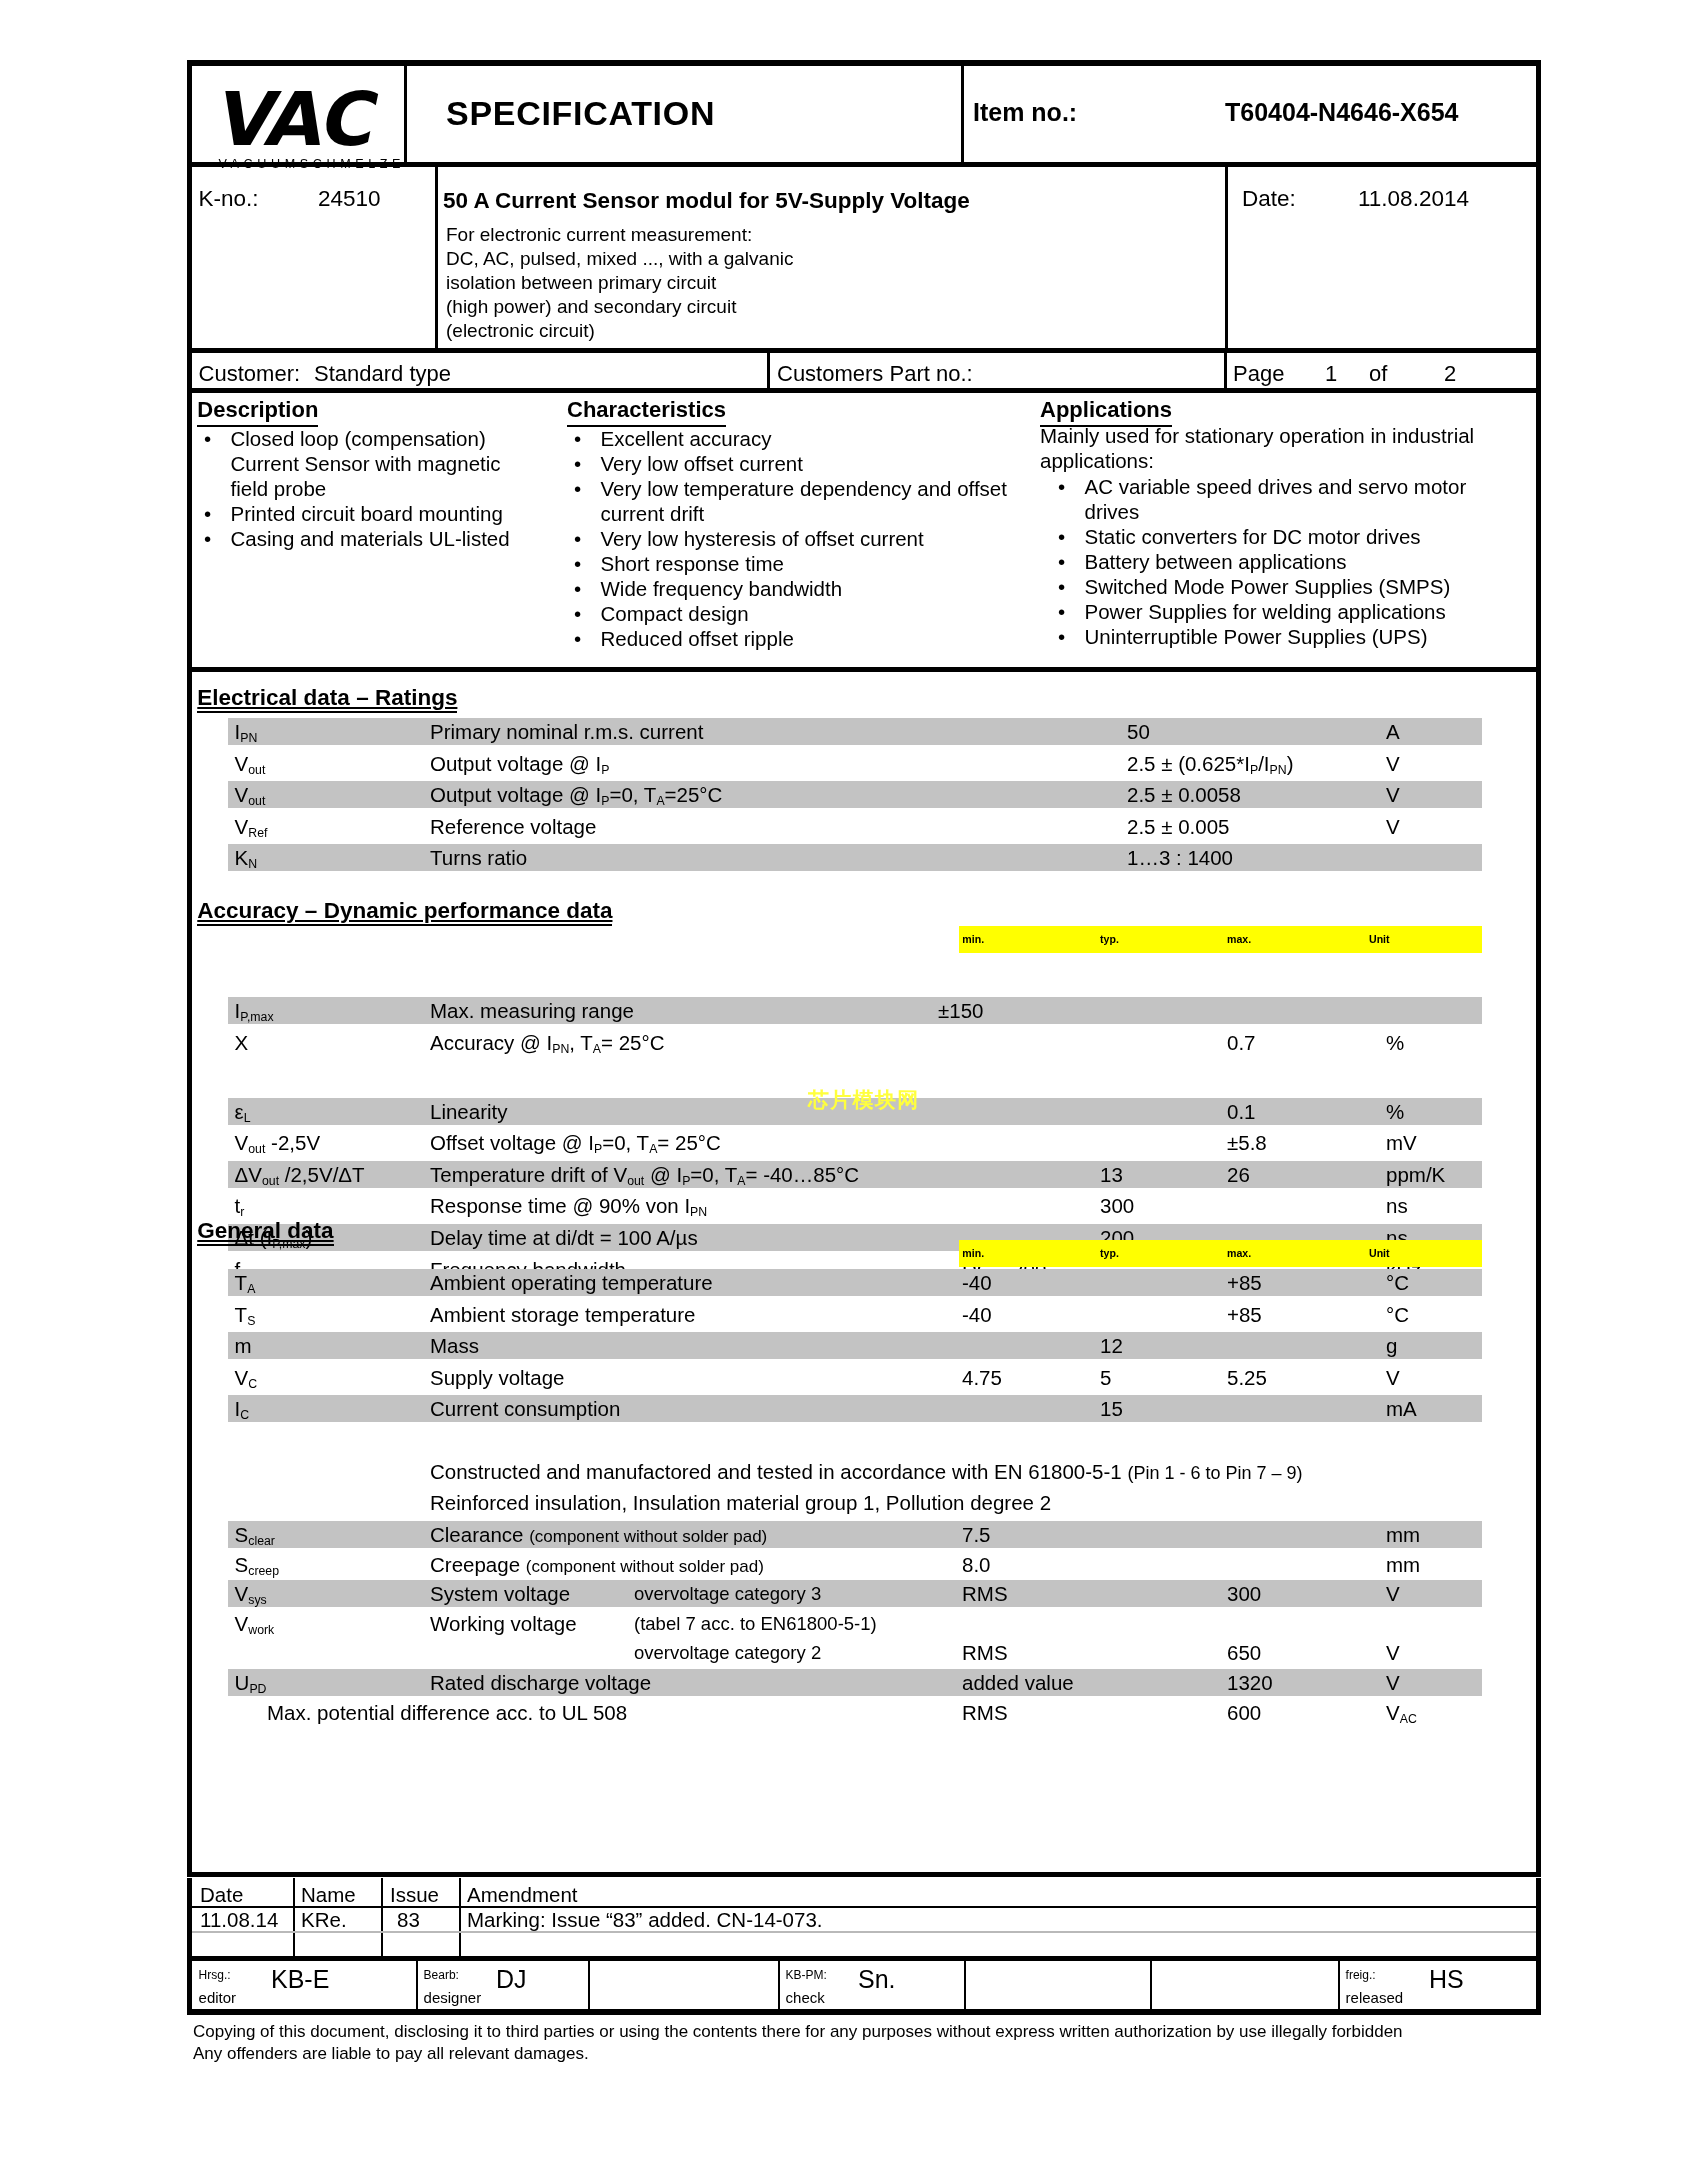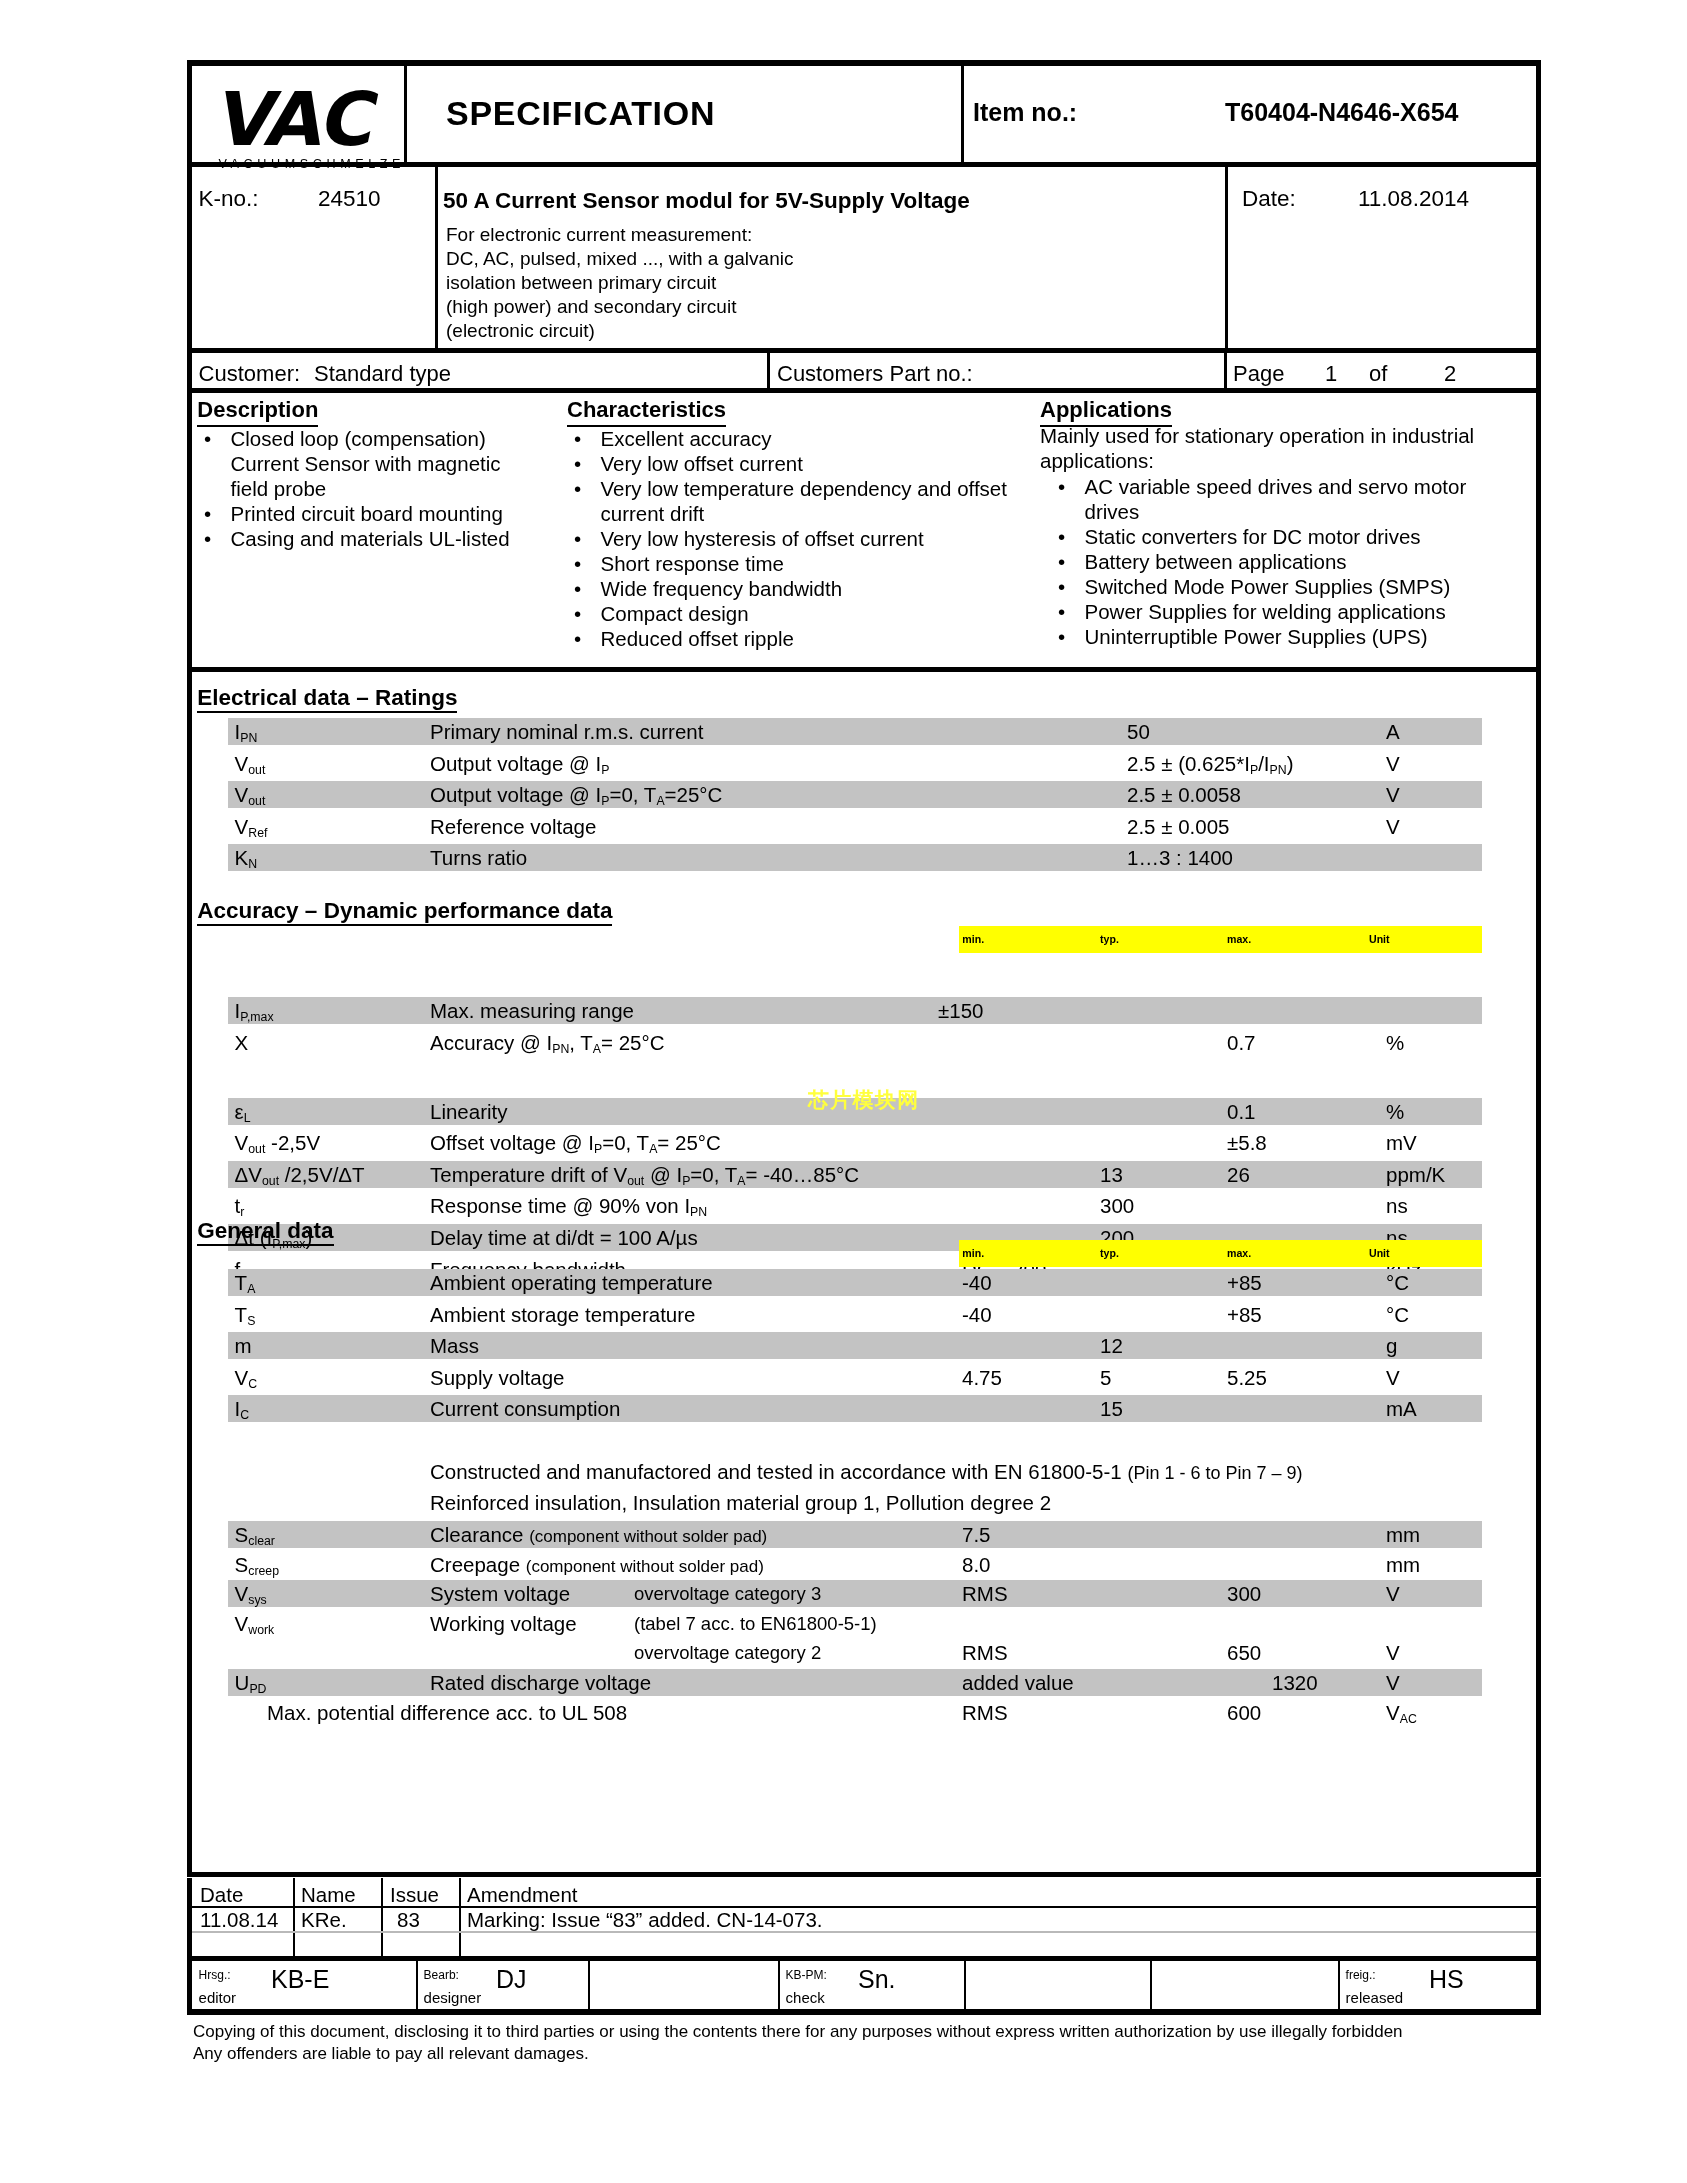--- a/index.html
+++ b/index.html
@@ -28,21 +28,21 @@
   .cust-text{font-size:22px;}
   
   #sec-desc{top:393px;height:279px;}
   .col-heading{font-size:22px;font-weight:bold;border-bottom:2px solid #000;padding-bottom:2px;display:inline-block;}
   .bullets{position:absolute;font-size:20.5px;line-height:25px;}
   .bullet{position:relative;padding-left:26.5px;}
   .bullet .dot{position:absolute;left:0;top:0;}
   .intro{position:absolute;font-size:20.5px;line-height:24.5px;}
   
   #sec-data{top:672px;height:1205px;}
-  .sect-heading{font-size:22.5px;font-weight:bold;border-bottom:2px solid #000;padding-bottom:0;display:inline-block;white-space:nowrap;}
+  .sect-heading{font-size:22.5px;font-weight:bold;border-bottom:2px solid #000;padding-bottom:0;display:inline-block;white-space:nowrap;text-decoration:underline;}
   .tbl{position:absolute;left:36px;width:1254px;}
   .yellowband{position:relative;height:27px;margin-bottom:2px;margin-left:731px;}
   .yellowband .c{font-weight:bold;}
   .row{position:relative;height:27px;margin-bottom:4.6px;font-size:20.5px;}
   .srow{position:relative;height:27px;margin-bottom:2.6px;font-size:20.5px;}
   .c{position:absolute;top:0;line-height:27px;white-space:nowrap;}
   .notes{position:absolute;font-size:20.5px;line-height:30px;white-space:nowrap;}
   .watermark{position:absolute;z-index:10;font-weight:bold;font-size:21px;letter-spacing:1.3px;white-space:nowrap;}
   
   #sec-amendment{top:1878px;height:83px;font-size:20.5px;}
@@ -356,21 +356,21 @@
         <div class="srow" style="">
           <span class="c" style="left:406px;font-size:18.5px">overvoltage category 2</span>
           <span class="c" style="left:734px">RMS</span>
           <span class="c" style="left:999px">650</span>
           <span class="c" style="left:1158px">V</span>
         </div>
         <div class="srow" style="background:#c3c3c3;">
           <span class="c" style="left:6.6px">U<sub>PD</sub></span>
           <span class="c" style="left:202px">Rated discharge voltage</span>
           <span class="c" style="left:734px">added value</span>
-          <span class="c" style="left:1044px">1320</span>
+          <span class="c" style="left:999px">1320</span>
           <span class="c" style="left:1158px">V</span>
         </div>
         <div class="srow" style="">
           <span class="c" style="left:39px">Max. potential difference  acc. to UL 508</span>
           <span class="c" style="left:734px">RMS</span>
           <span class="c" style="left:999px">600</span>
           <span class="c" style="left:1158px">V<sub>AC</sub></span>
         </div>
       </div>
   </div>

